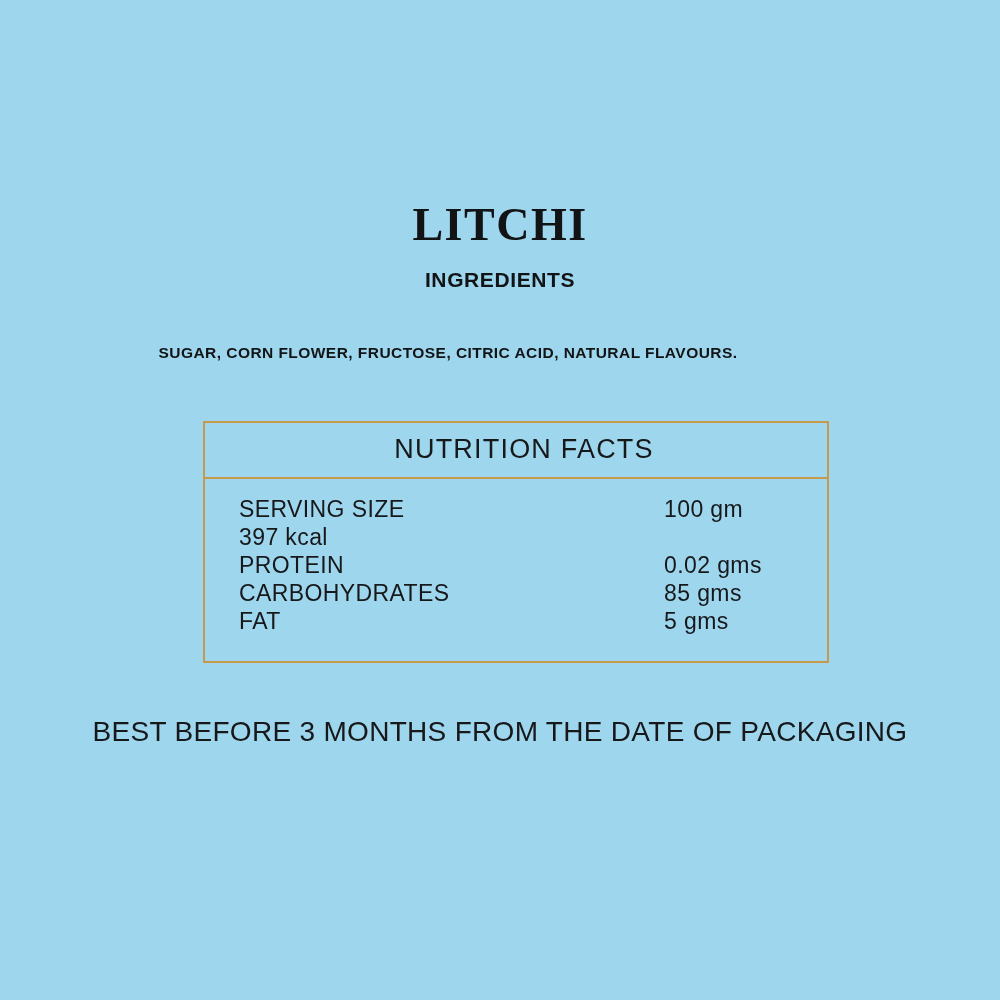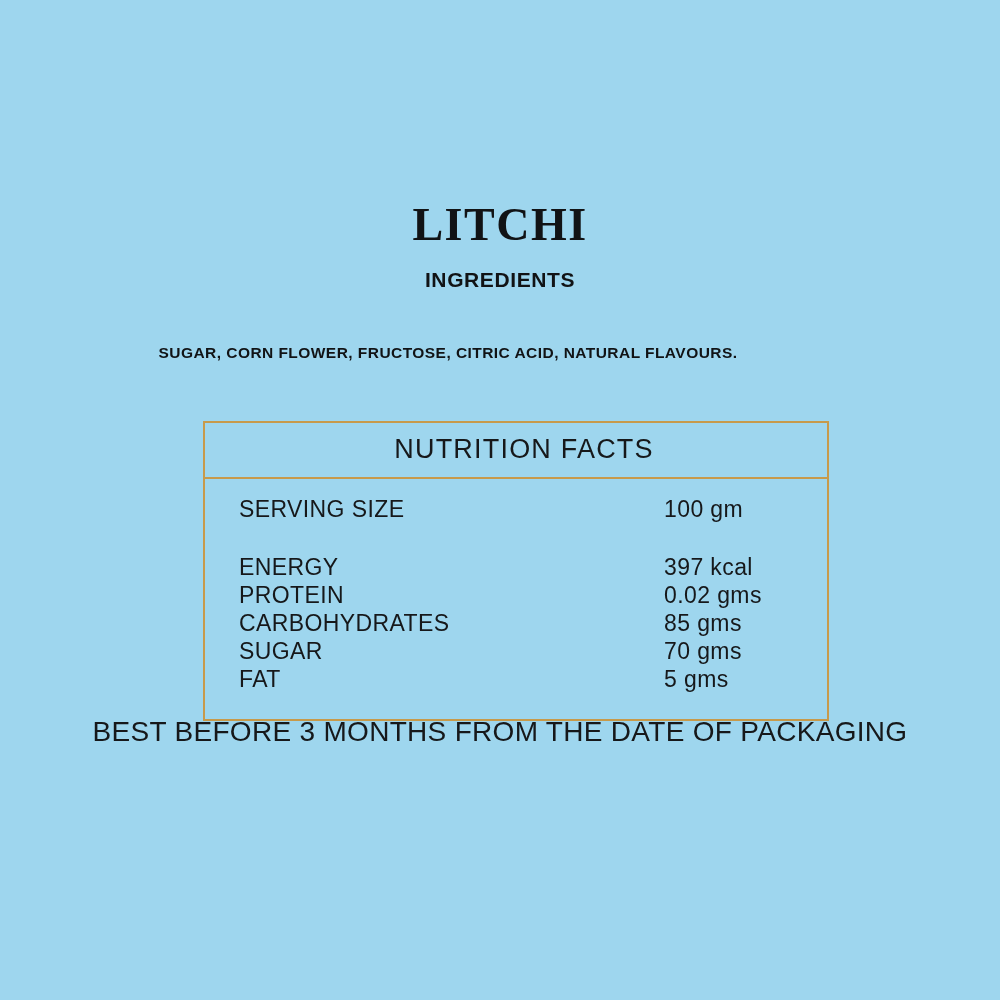--- a/index.html
+++ b/index.html
@@ -83,21 +83,20 @@
     color: #16181a;
   }
   .row .label {
     width: 425px;
     flex: 0 0 425px;
   }
   .row .value {
     flex: 1 1 auto;
   }
   .serving-row {
-    margin-bottom: 30px;
   }
   .best-before {
     position: absolute;
     top: 716px;
     left: 0;
     width: 1000px;
     text-align: center;
     font-size: 28px;
     letter-spacing: 0.3px;
     color: #16181a;
@@ -118,38 +117,33 @@
     <div class="facts-title">NUTRITION FACTS</div>
 
     <div class="facts-body">
 
       <div class="row serving-row">
         <span class="label">SERVING SIZE</span>
         <span class="value">100 gm</span>
       </div>
 
       <div class="row">
-        <span class="label">ENERGY</span>
         <span class="value">397 kcal</span>
       </div>
 
       <div class="row">
         <span class="label">PROTEIN</span>
         <span class="value">0.02 gms</span>
       </div>
 
       <div class="row">
         <span class="label">CARBOHYDRATES</span>
         <span class="value">85 gms</span>
       </div>
 
-      <div class="row">
-        <span class="label">SUGAR</span>
-        <span class="value">70 gms</span>
-      </div>
 
       <div class="row">
         <span class="label">FAT</span>
         <span class="value">5 gms</span>
       </div>
 
     </div>
   </div>
 
   <div class="best-before">BEST BEFORE 3 MONTHS FROM THE DATE OF PACKAGING</div>

